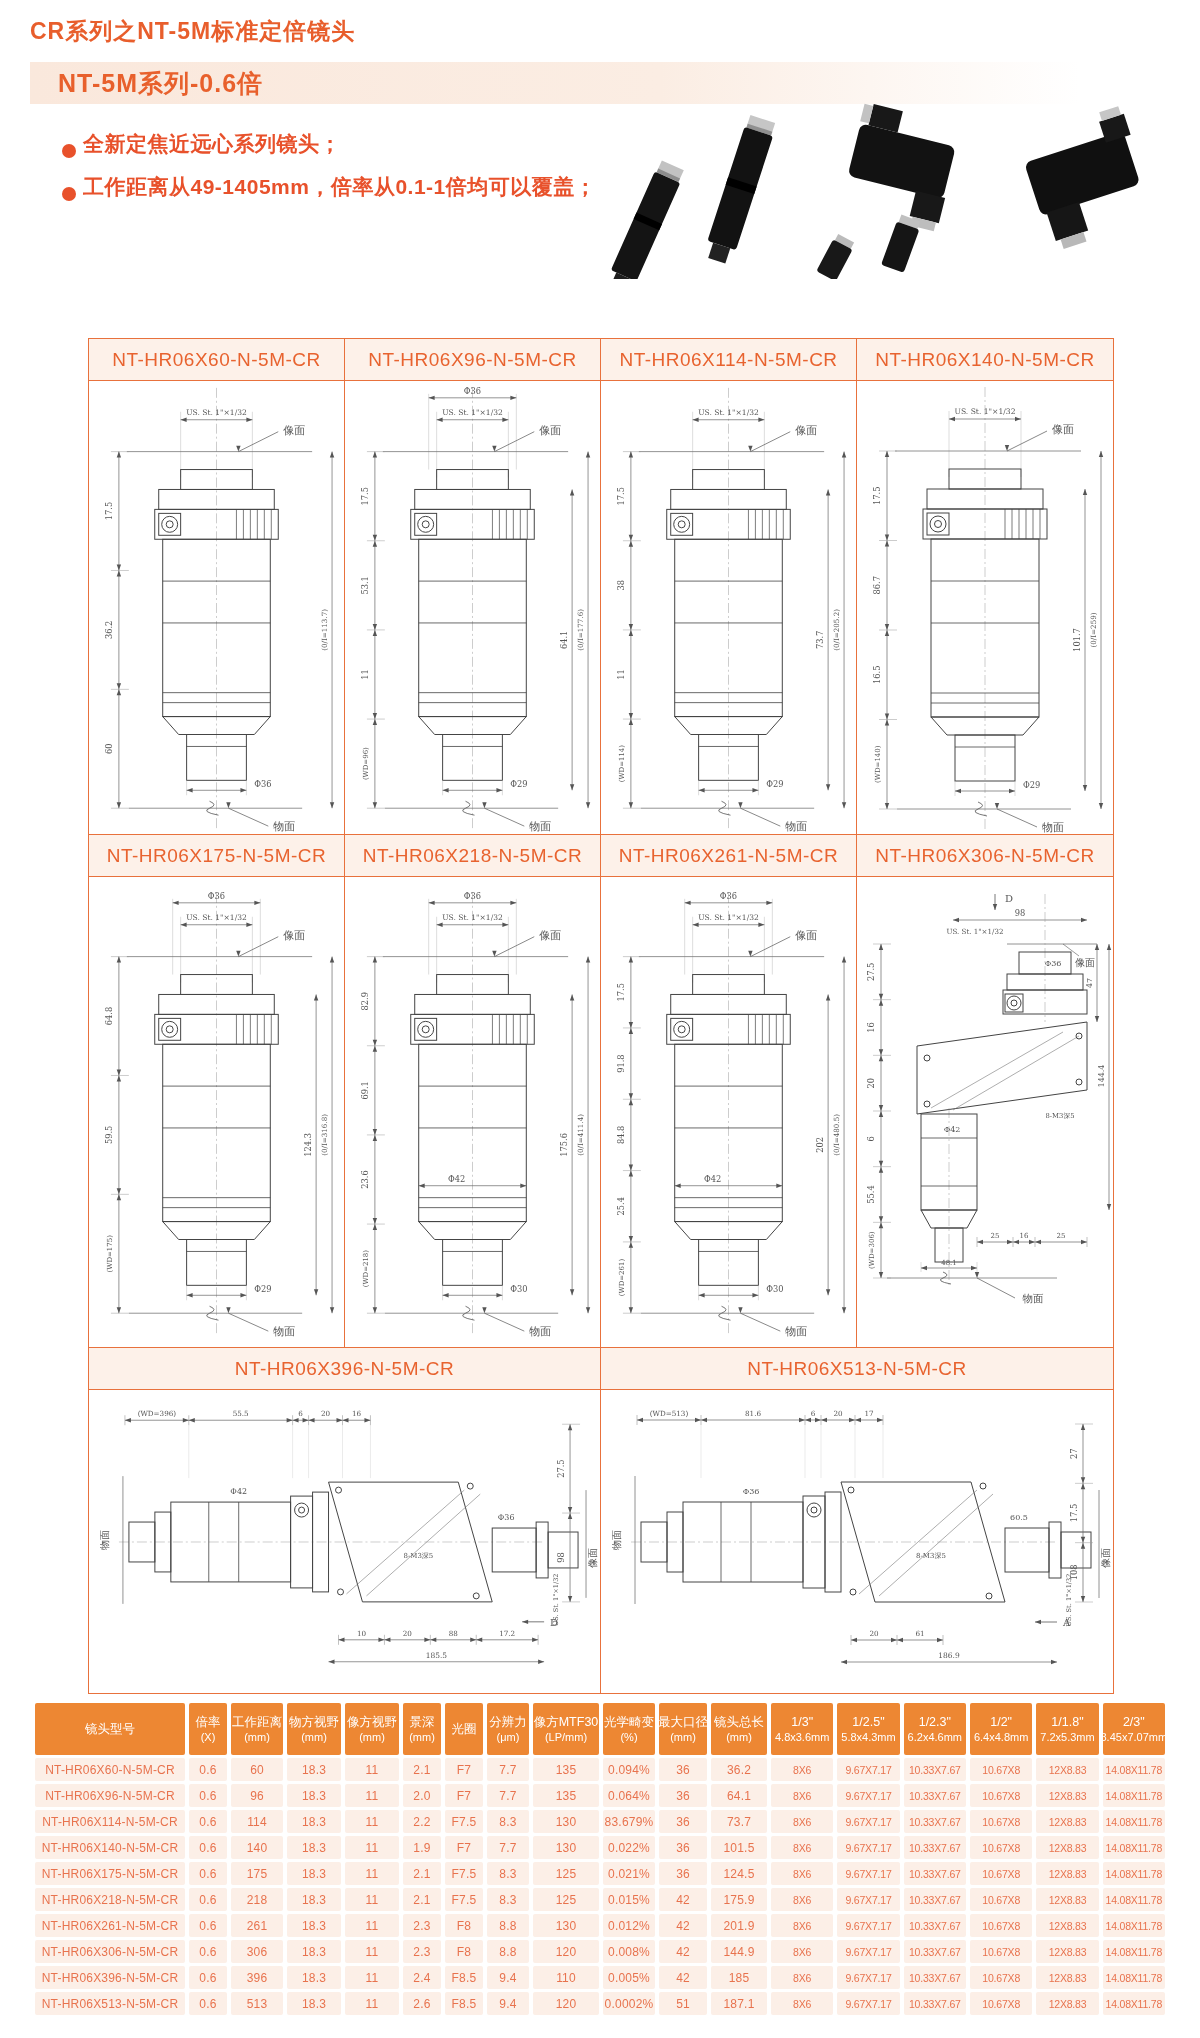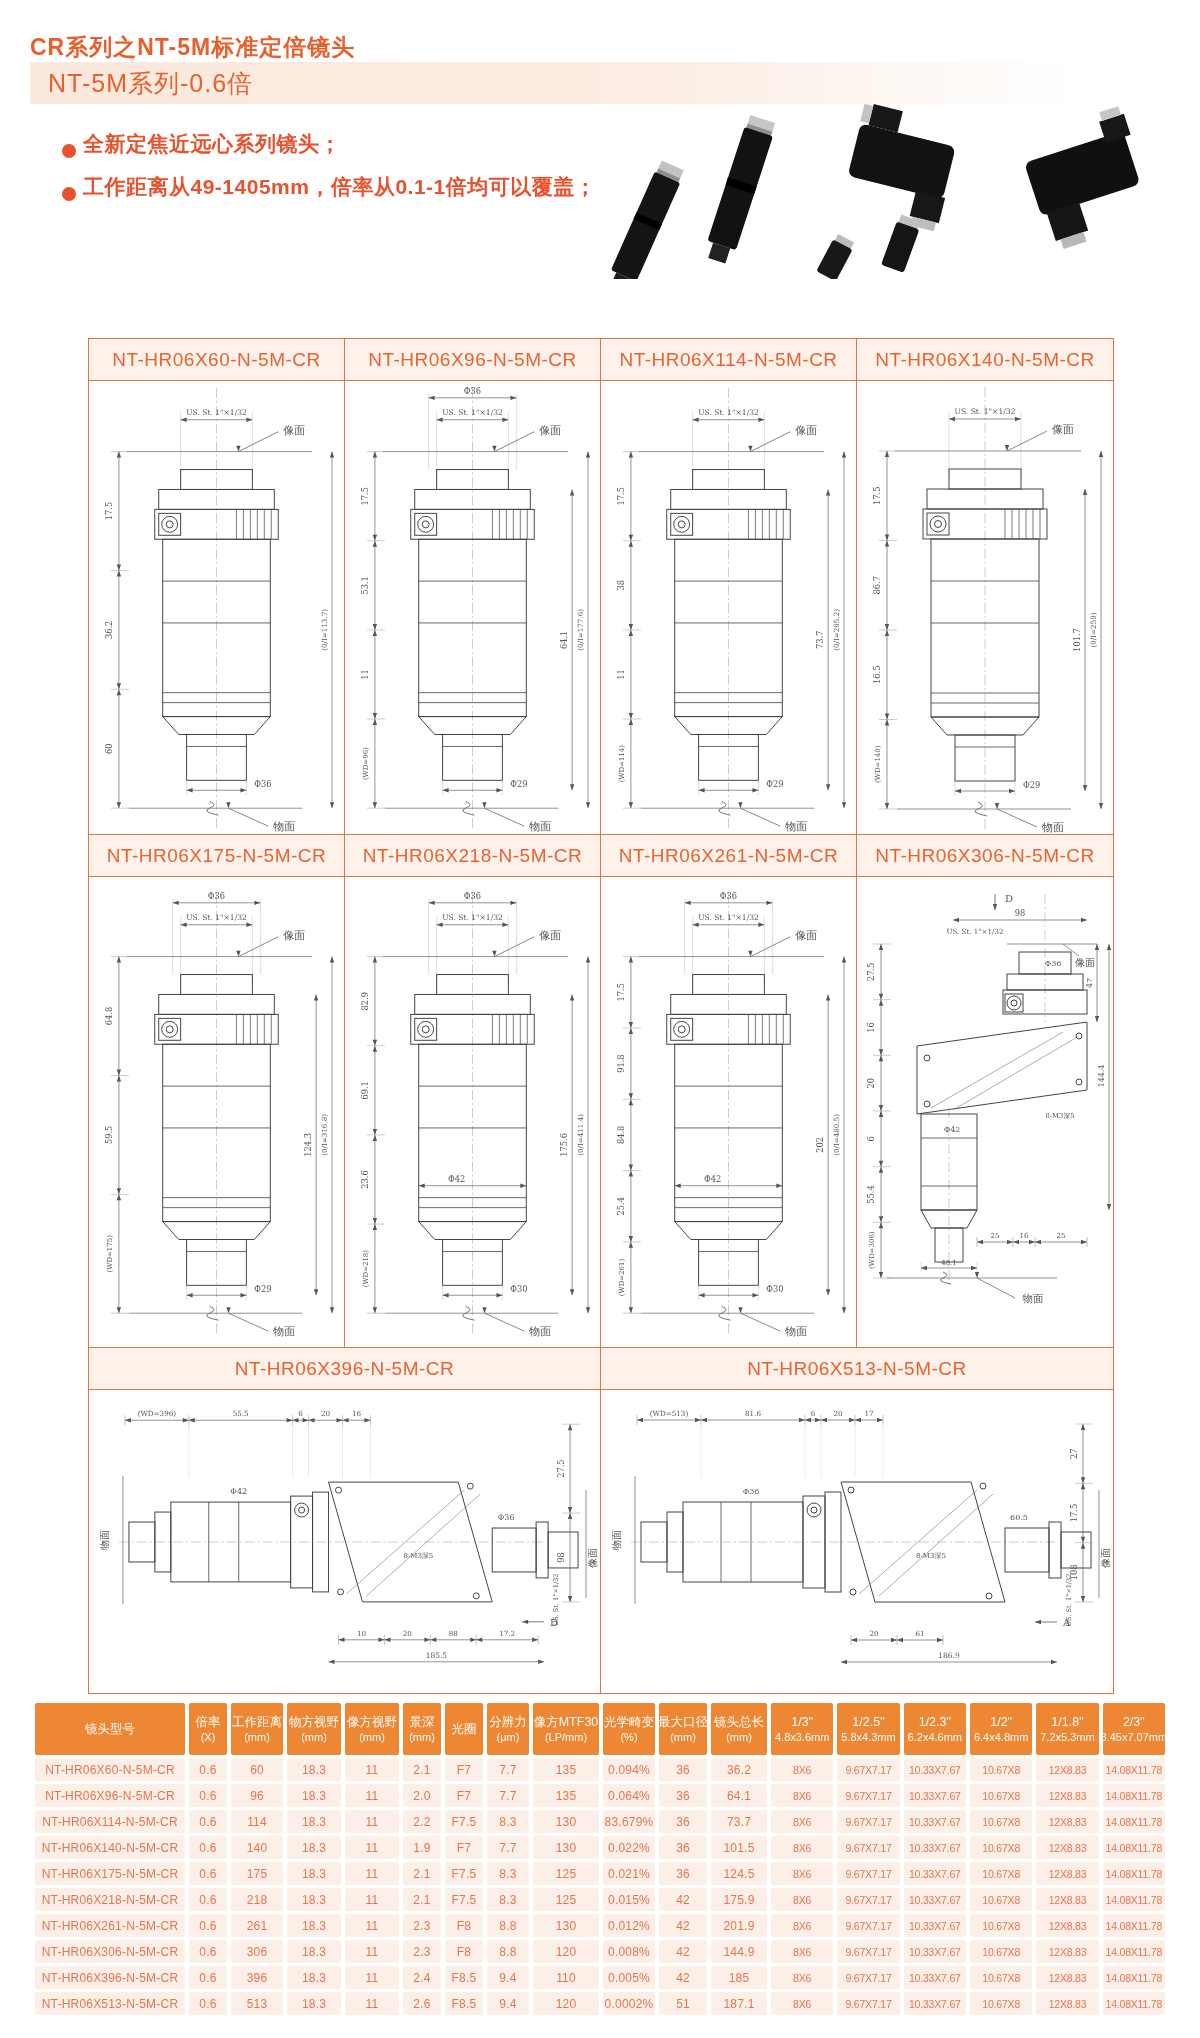--- a/index.html
+++ b/index.html
@@ -1,20 +1,20 @@
 <!DOCTYPE html>
 <html><head>
 <meta charset="utf-8">
 <style>
   html,body{margin:0;padding:0;background:#fff}
   body{width:1200px;height:2038px;position:relative;font-family:"Liberation Sans",sans-serif;overflow:hidden}
-  .title{position:absolute;left:30px;top:32px;font-size:23px;font-weight:bold;color:#E85E2C;letter-spacing:1px}
+  .title{position:absolute;left:30px;top:16px;font-size:23px;font-weight:bold;color:#E85E2C;letter-spacing:1px}
   .banner{position:absolute;left:30px;top:62px;width:1050px;height:42px;
     background:linear-gradient(90deg,#FAE8DC 0%,#FBEDE3 60%,#ffffff 100%)}
-  .banner span{display:block;padding-left:18px;line-height:42px;font-size:25px;font-weight:normal;color:#E8602C;letter-spacing:1px}
+  .banner span{display:block;padding-left:28px;line-height:42px;font-size:25px;font-weight:bold;color:#E8602C;letter-spacing:1px}
   .bullets{position:absolute;left:62px;top:130px;list-style:none;margin:0;padding:0;z-index:2}
   .bullets li{display:flex;align-items:flex-end;margin-bottom:15px;font-size:21px;font-weight:bold;color:#E8512B;letter-spacing:0.5px;white-space:nowrap}
   .dot{width:14px;height:14px;border-radius:50%;background:#E8512B;margin-right:7px;flex:none}
   .photo{position:absolute;left:598px;top:84px;width:592px;height:195px;z-index:1}
   .grid{position:absolute;left:88px;top:338px;width:1024px;border:1px solid #E8713C;display:grid;grid-template-columns:repeat(4,1fr);background:#fff}
   .cell{border-right:1px solid #E8713C;border-bottom:1px solid #E8713C;display:flex;flex-direction:column;min-width:0}
   .cell.sp2{grid-column:span 2}
   .cell.nr{border-right:none}
   .cell.nb{border-bottom:none}
   .chead{height:41px;line-height:41px;text-align:center;font-size:19px;color:#E8632F;background:#FDF1E9;border-bottom:1px solid #E8713C;letter-spacing:0.5px;white-space:nowrap;overflow:hidden}

